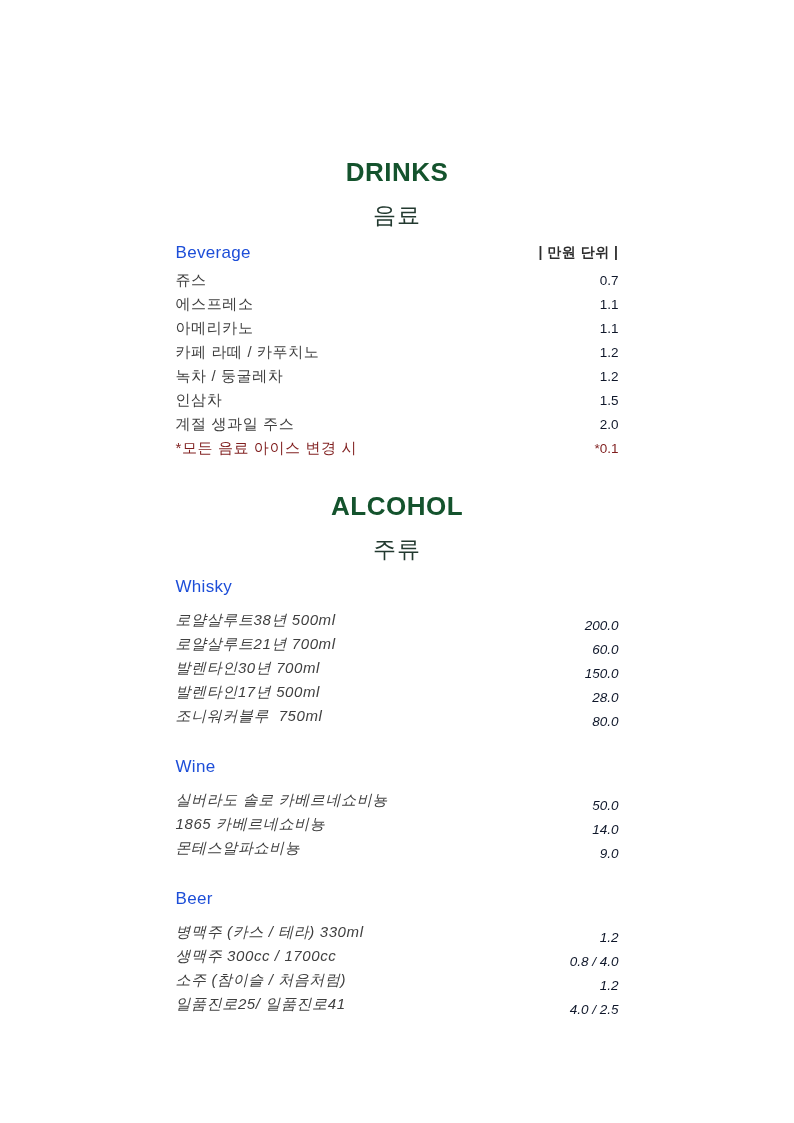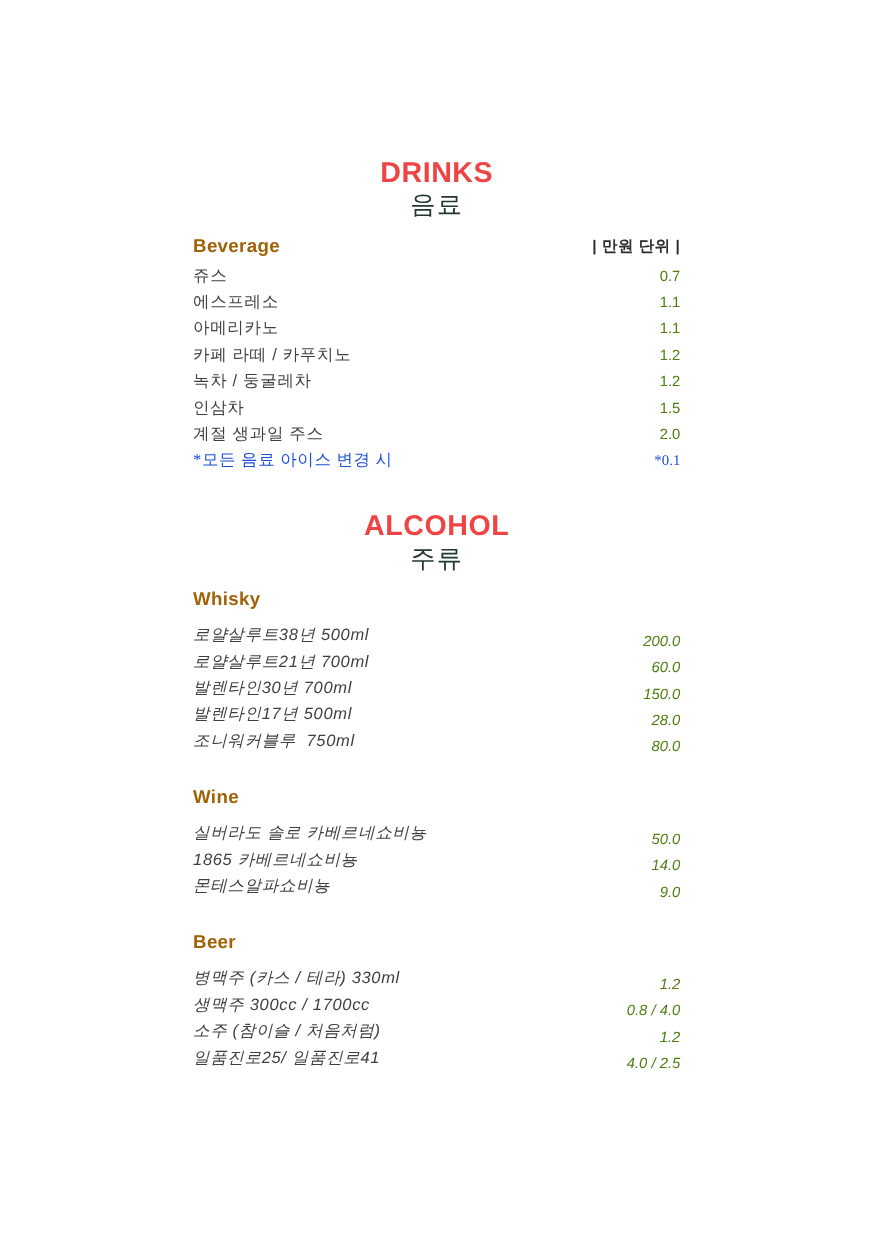--- a/index.html
+++ b/index.html
@@ -15,49 +15,49 @@
     overflow: hidden;
   }
   .page {
     width: 443px;
     margin: 0 auto;
     padding-top: 142px;
   }
   .menu-section { margin: 0; }
   .menu-section + .menu-section { margin-top: 32px; }
   .sec-title {
-    margin: 0;
+    margin: 16px;
     text-align: center;
     font-size: 26px;
     line-height: 28px;
     font-weight: bold;
     letter-spacing: 0.5px;
-    color: #ef4444;
+    color: #14532d;
   }
   .sec-subtitle {
     margin-top: 3px;
     text-align: center;
     font-size: 23px;
     line-height: 26px;
     color: #22392f;
     letter-spacing: 1px;
   }
   .group { margin: 0; }
   .group + .group { margin-top: 26px; }
   .groups > .group:first-child { margin-top: 12px; }
   .group-header {
     display: flex;
     justify-content: space-between;
     align-items: center;
     height: 26px;
   }
   .group-name {
     font-size: 17px;
-    font-weight: bold;
-    color: #a16207;
+    font-weight: normal;
+    color: #1d4ed8;
     letter-spacing: 0.3px;
   }
   .group-note {
     font-size: 14px;
     font-weight: bold;
     color: #2c2c2c;
     letter-spacing: 0.5px;
   }
   .rows { margin-top: 2px; }
   .sec-alcohol .rows { margin-top: 8px; font-style: italic; }
@@ -69,27 +69,27 @@
     line-height: 24px;
   }
   .item-label {
     font-size: 15px;
     color: #3f3f3f;
     letter-spacing: 0.6px;
     white-space: pre-wrap;
   }
   .item-price {
     font-size: 13.5px;
-    color: #4d7c0f;
+    color: #0f172a;
     text-align: right;
     white-space: pre;
   }
   .sec-alcohol .item-price { position: relative; top: 5px; }
   .row.muted .item-label,
-  .row.muted .item-price { color: #1d4ed8; font-family: Liberation Serif, serif; }
+  .row.muted .item-price { color: #7f1d1d; }
 </style>
 </head>
 <body>
 
 <div class="page">
   <div id="sections">
   <section class="menu-section sec-drinks">
     <h1 class="sec-title">DRINKS</h1>
     <div class="sec-subtitle">음료</div>
     <div class="groups">

